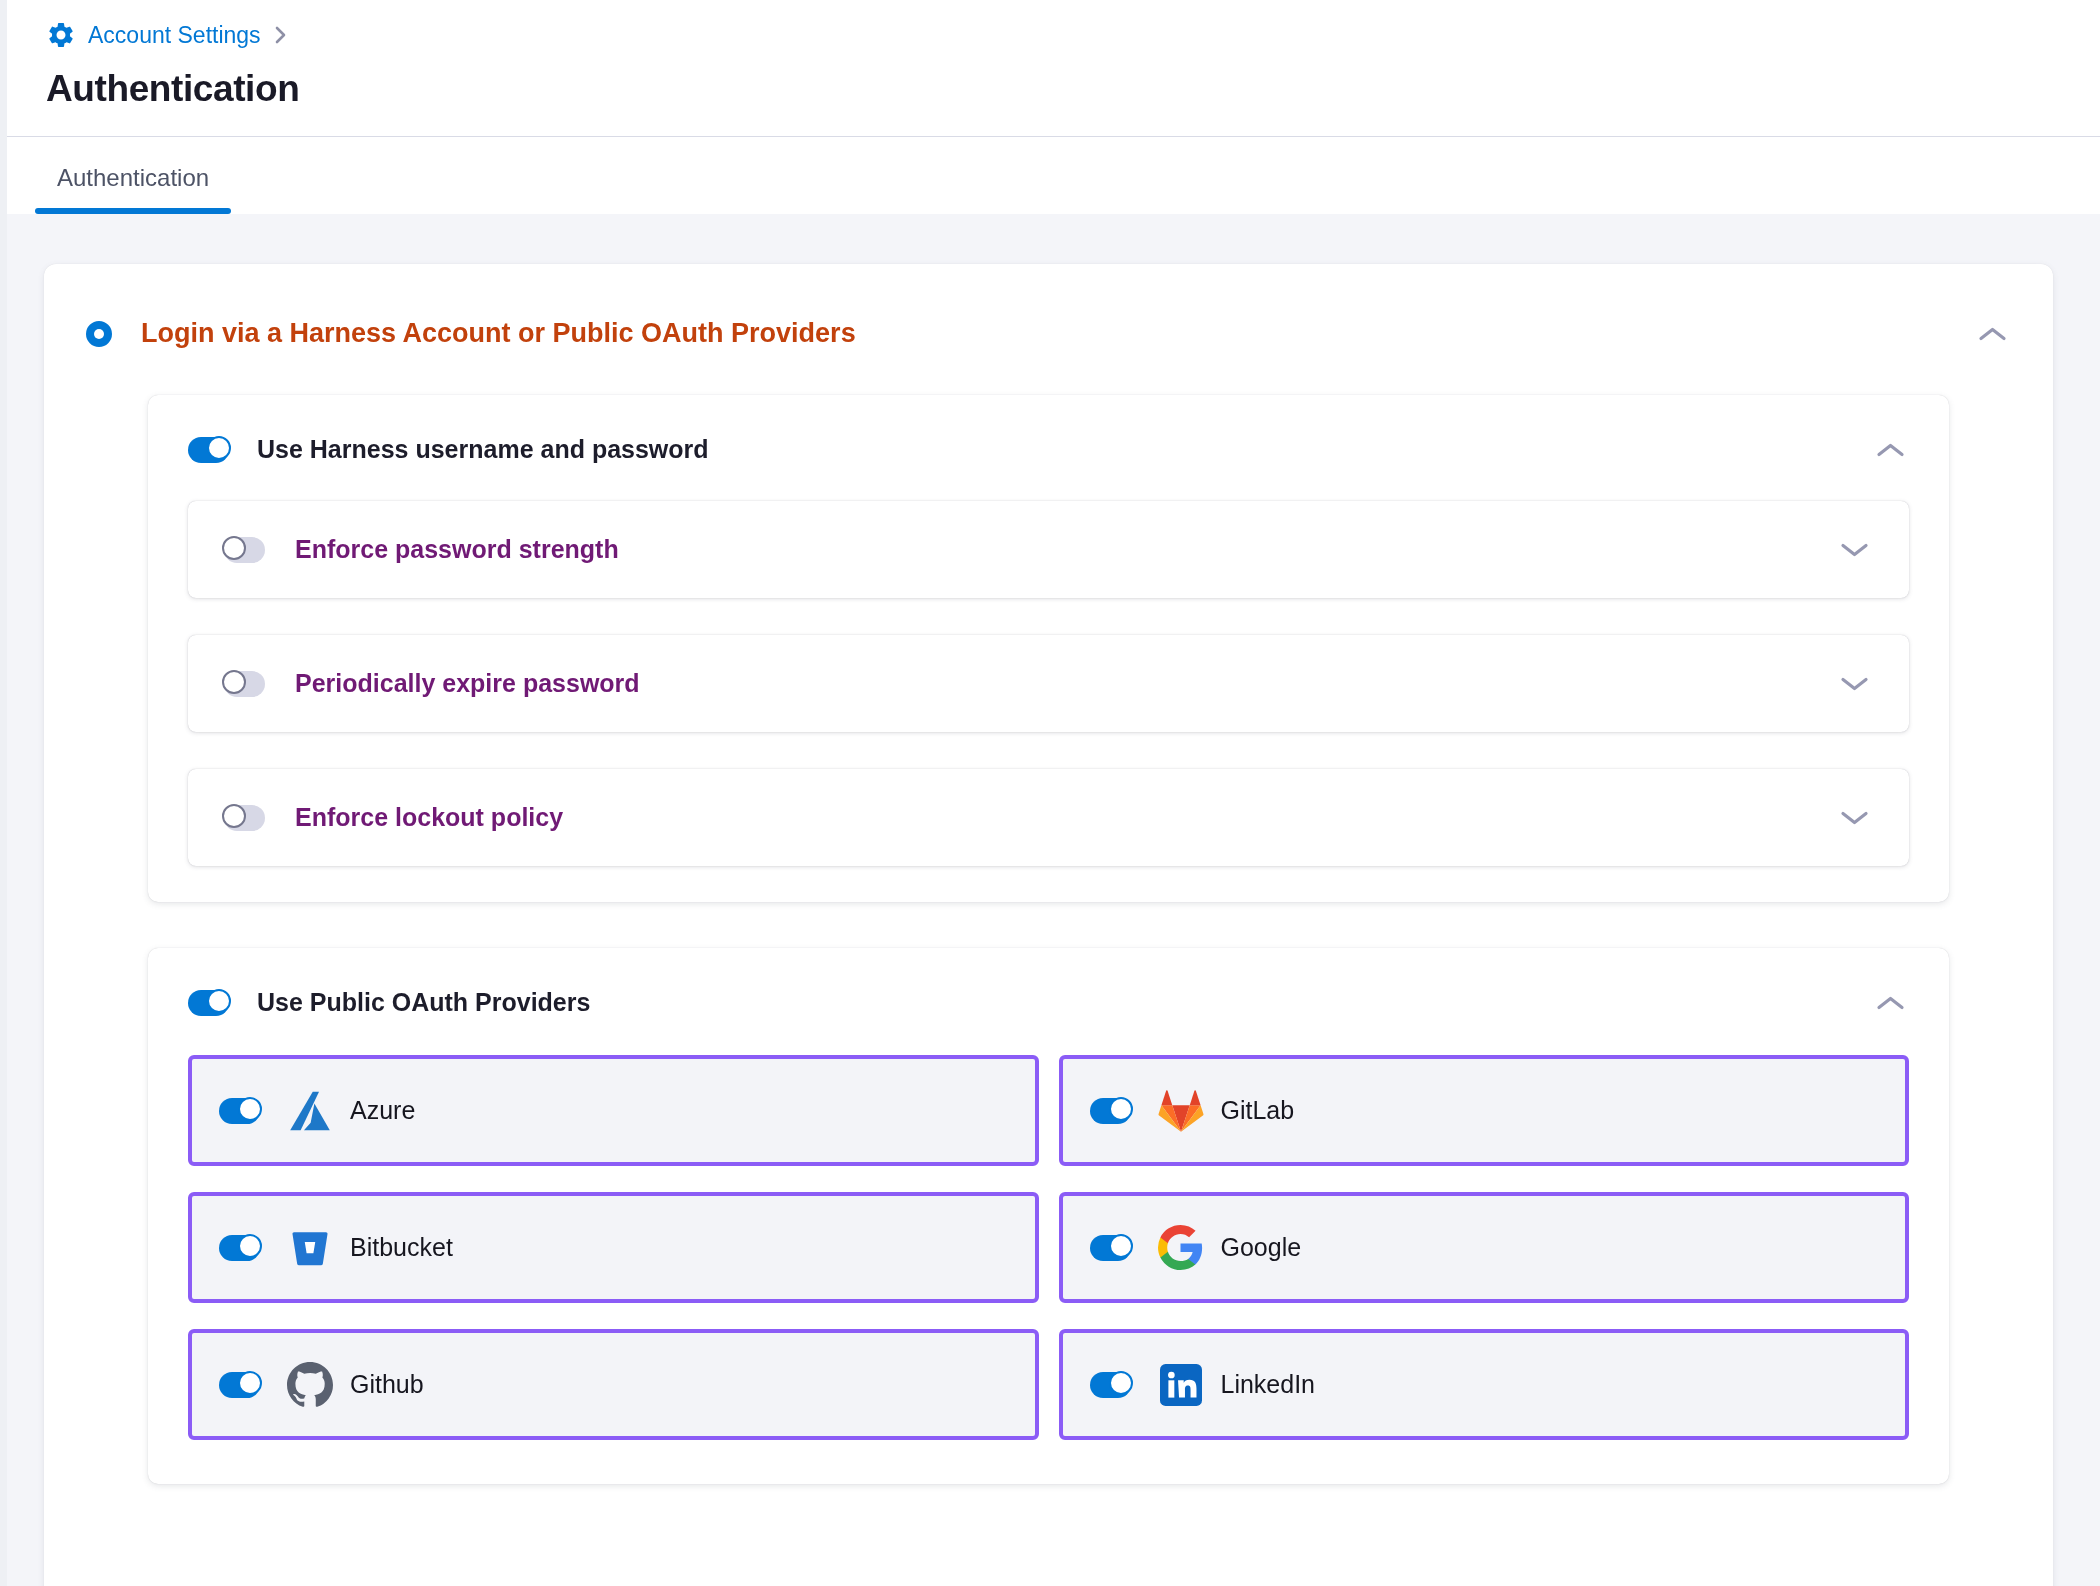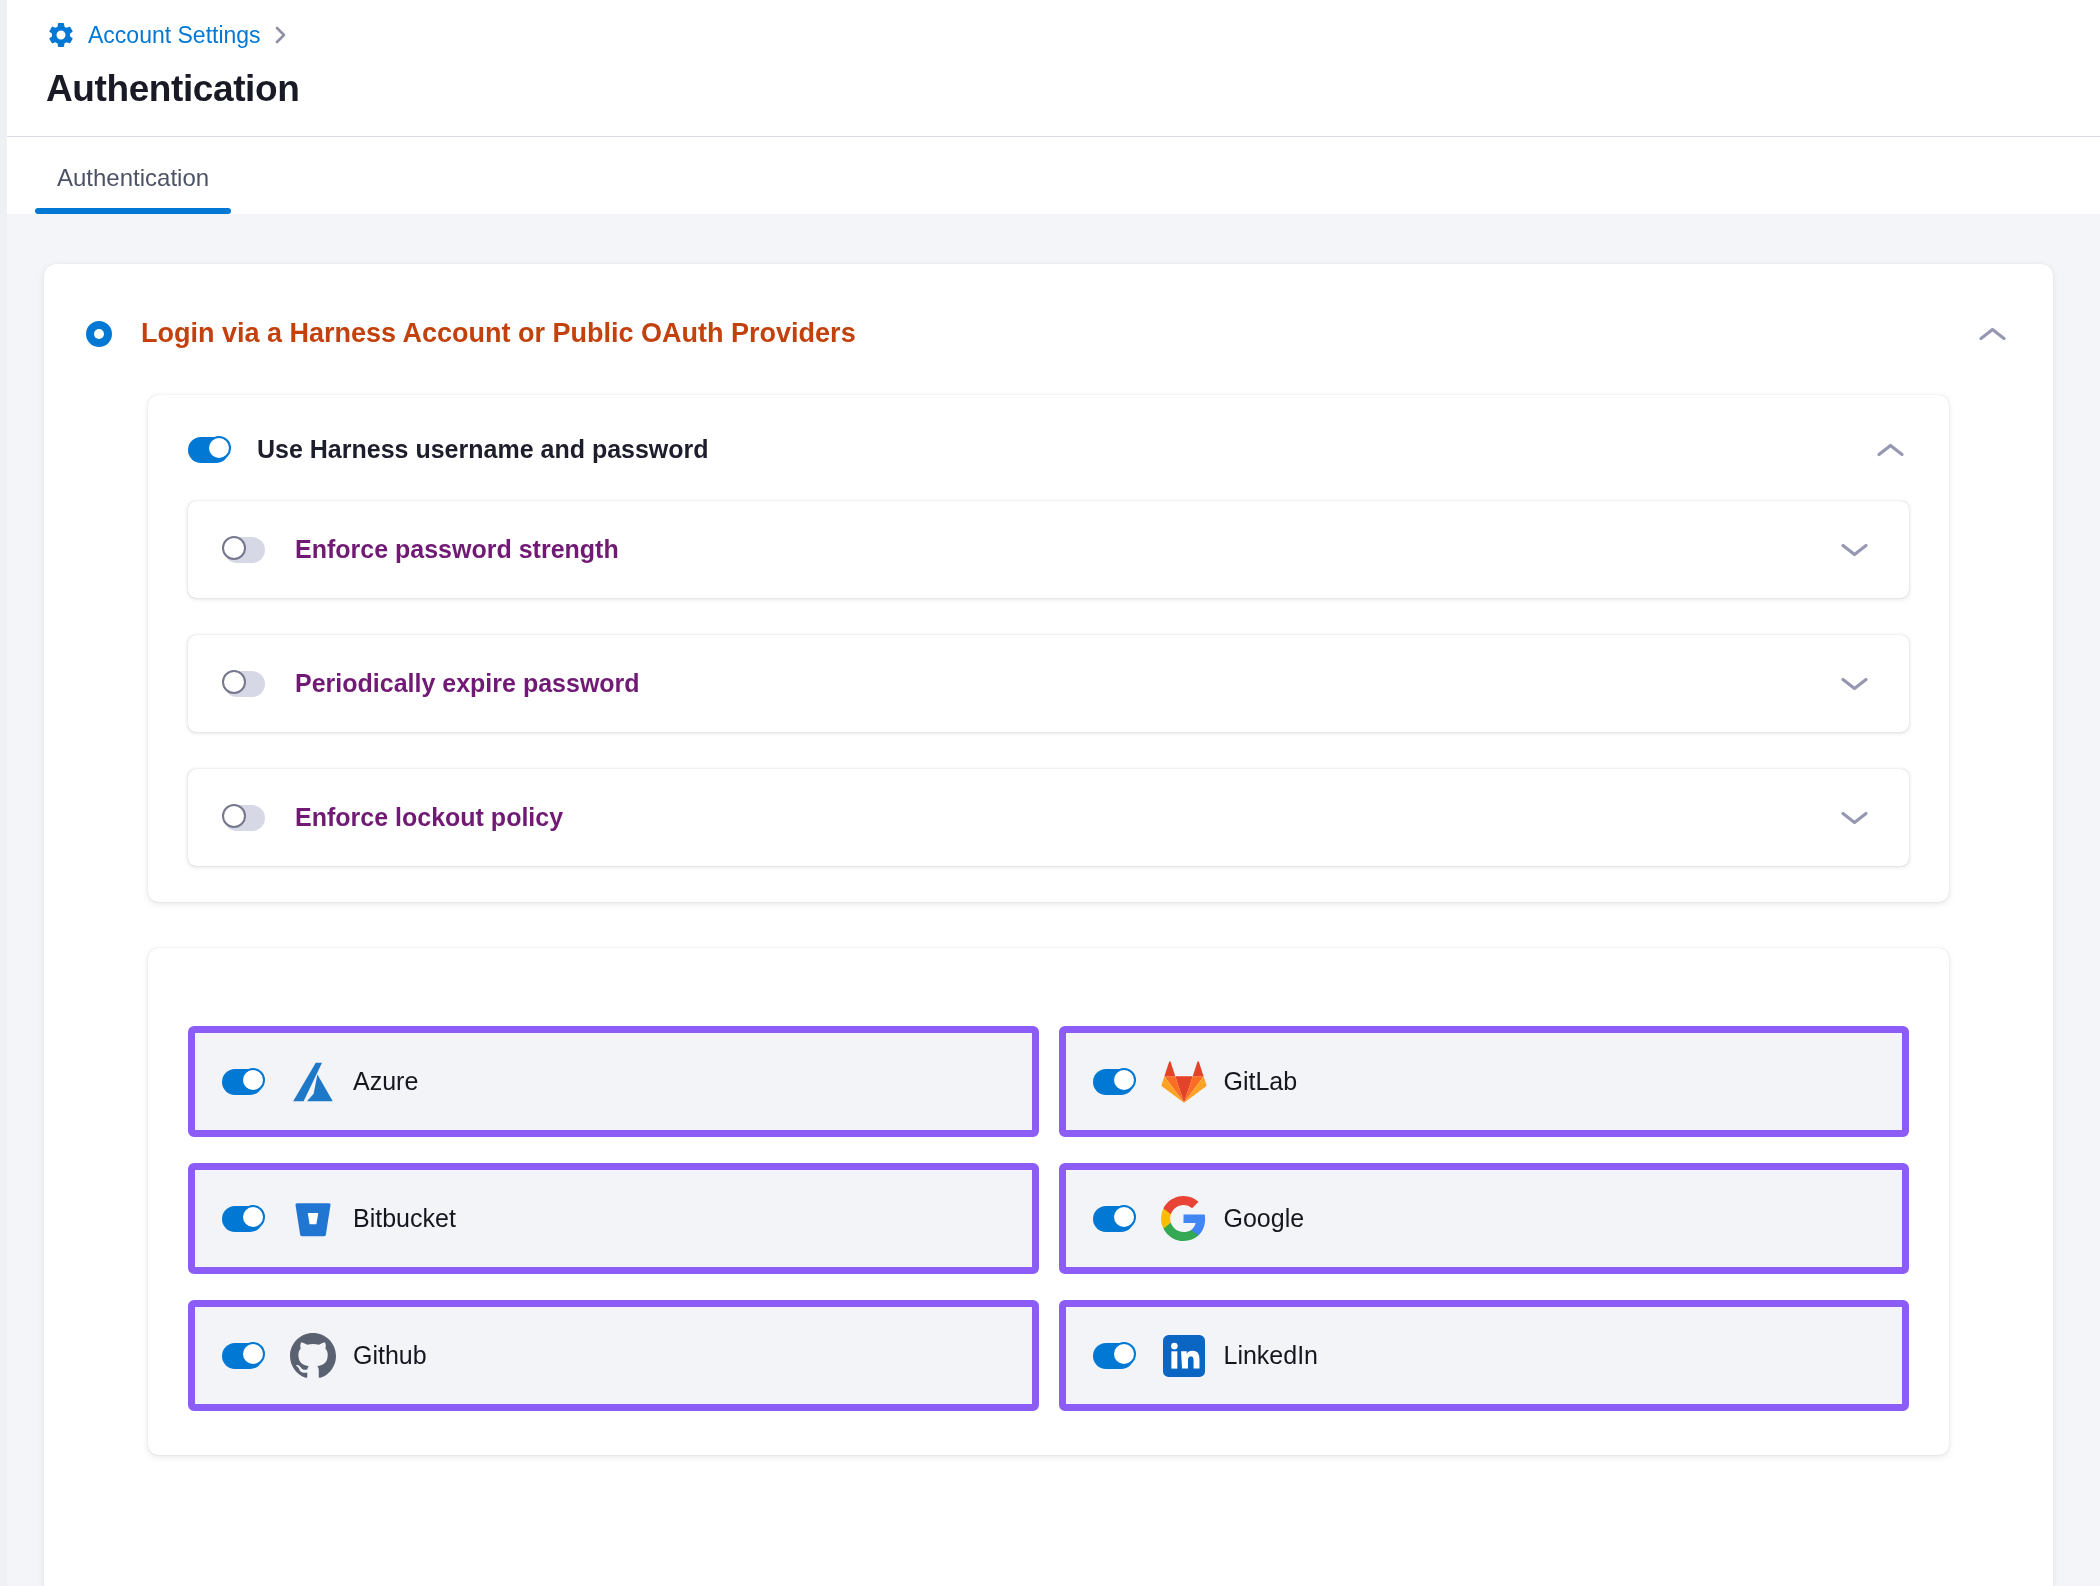--- a/index.html
+++ b/index.html
@@ -70,21 +70,21 @@
     display: flex; align-items: center; height: 97px; margin-top: 37px; padding: 0 36px;
     border-radius: 8px; background: #fff;
     box-shadow: 0 0 1px rgba(40,41,61,.28), 0 1px 4px rgba(96,97,112,.20);
   }
   .option-label { margin-left: 30px; font-size: 25px; font-weight: 600; color: #701a75; }
 
   
   .oauth-grid { display: grid; grid-template-columns: 1fr 1fr; column-gap: 20px; row-gap: 26px; margin-top: 38px; }
   .provider-row {
     display: flex; align-items: center; height: 111px; padding: 0 27px;
-    background: #f3f4f8; border: 7px solid #8b5cf6; border-radius: 6px;
+    background: #f3f4f8; border: 4px solid #8b5cf6; border-radius: 6px;
   }
   .provider-icon { margin-left: 26px; width: 48px; height: 48px; display: flex; align-items: center; justify-content: center; }
   .provider-name { margin-left: 16px; font-size: 25px; font-weight: 500; color: #16161f; }
 </style>
 </head>
 <body>
 
 <div class="left-strip"></div>
 
 <div class="app-header">
@@ -171,20 +171,31 @@
         <span class="chev">
           <svg width="29" height="16" viewBox="0 0 29 16">
               <polyline points="3,3.5 14.5,12.5 26,3.5" fill="none" stroke="#9698b1" stroke-width="3.2" stroke-linecap="round" stroke-linejoin="round"></polyline>
             </svg>
         </span>
       </div>
 
     </div>
 
     <div class="group-card oauth">
+      <div class="group-header">
+        <span class="toggle on">
+            <span class="knob"></span>
+          </span>
+        <span class="group-title">Use Public OAuth Providers</span>
+        <span class="chev">
+          <svg width="29" height="16" viewBox="0 0 29 16">
+              <polyline points="3,12.5 14.5,3.5 26,12.5" fill="none" stroke="#9698b1" stroke-width="3.2" stroke-linecap="round" stroke-linejoin="round"></polyline>
+            </svg>
+        </span>
+      </div>
 
       <div class="oauth-grid">
 
         <div class="provider-row">
           <span class="toggle on">
               <span class="knob"></span>
             </span>
           <span class="provider-icon">
             <svg viewBox="0 0 40 40" width="44" height="44">
                 <polygon fill="#1e78c8" points="22.5,2.5 28.2,2.5 11.5,37.5 2,37.5"></polygon>

